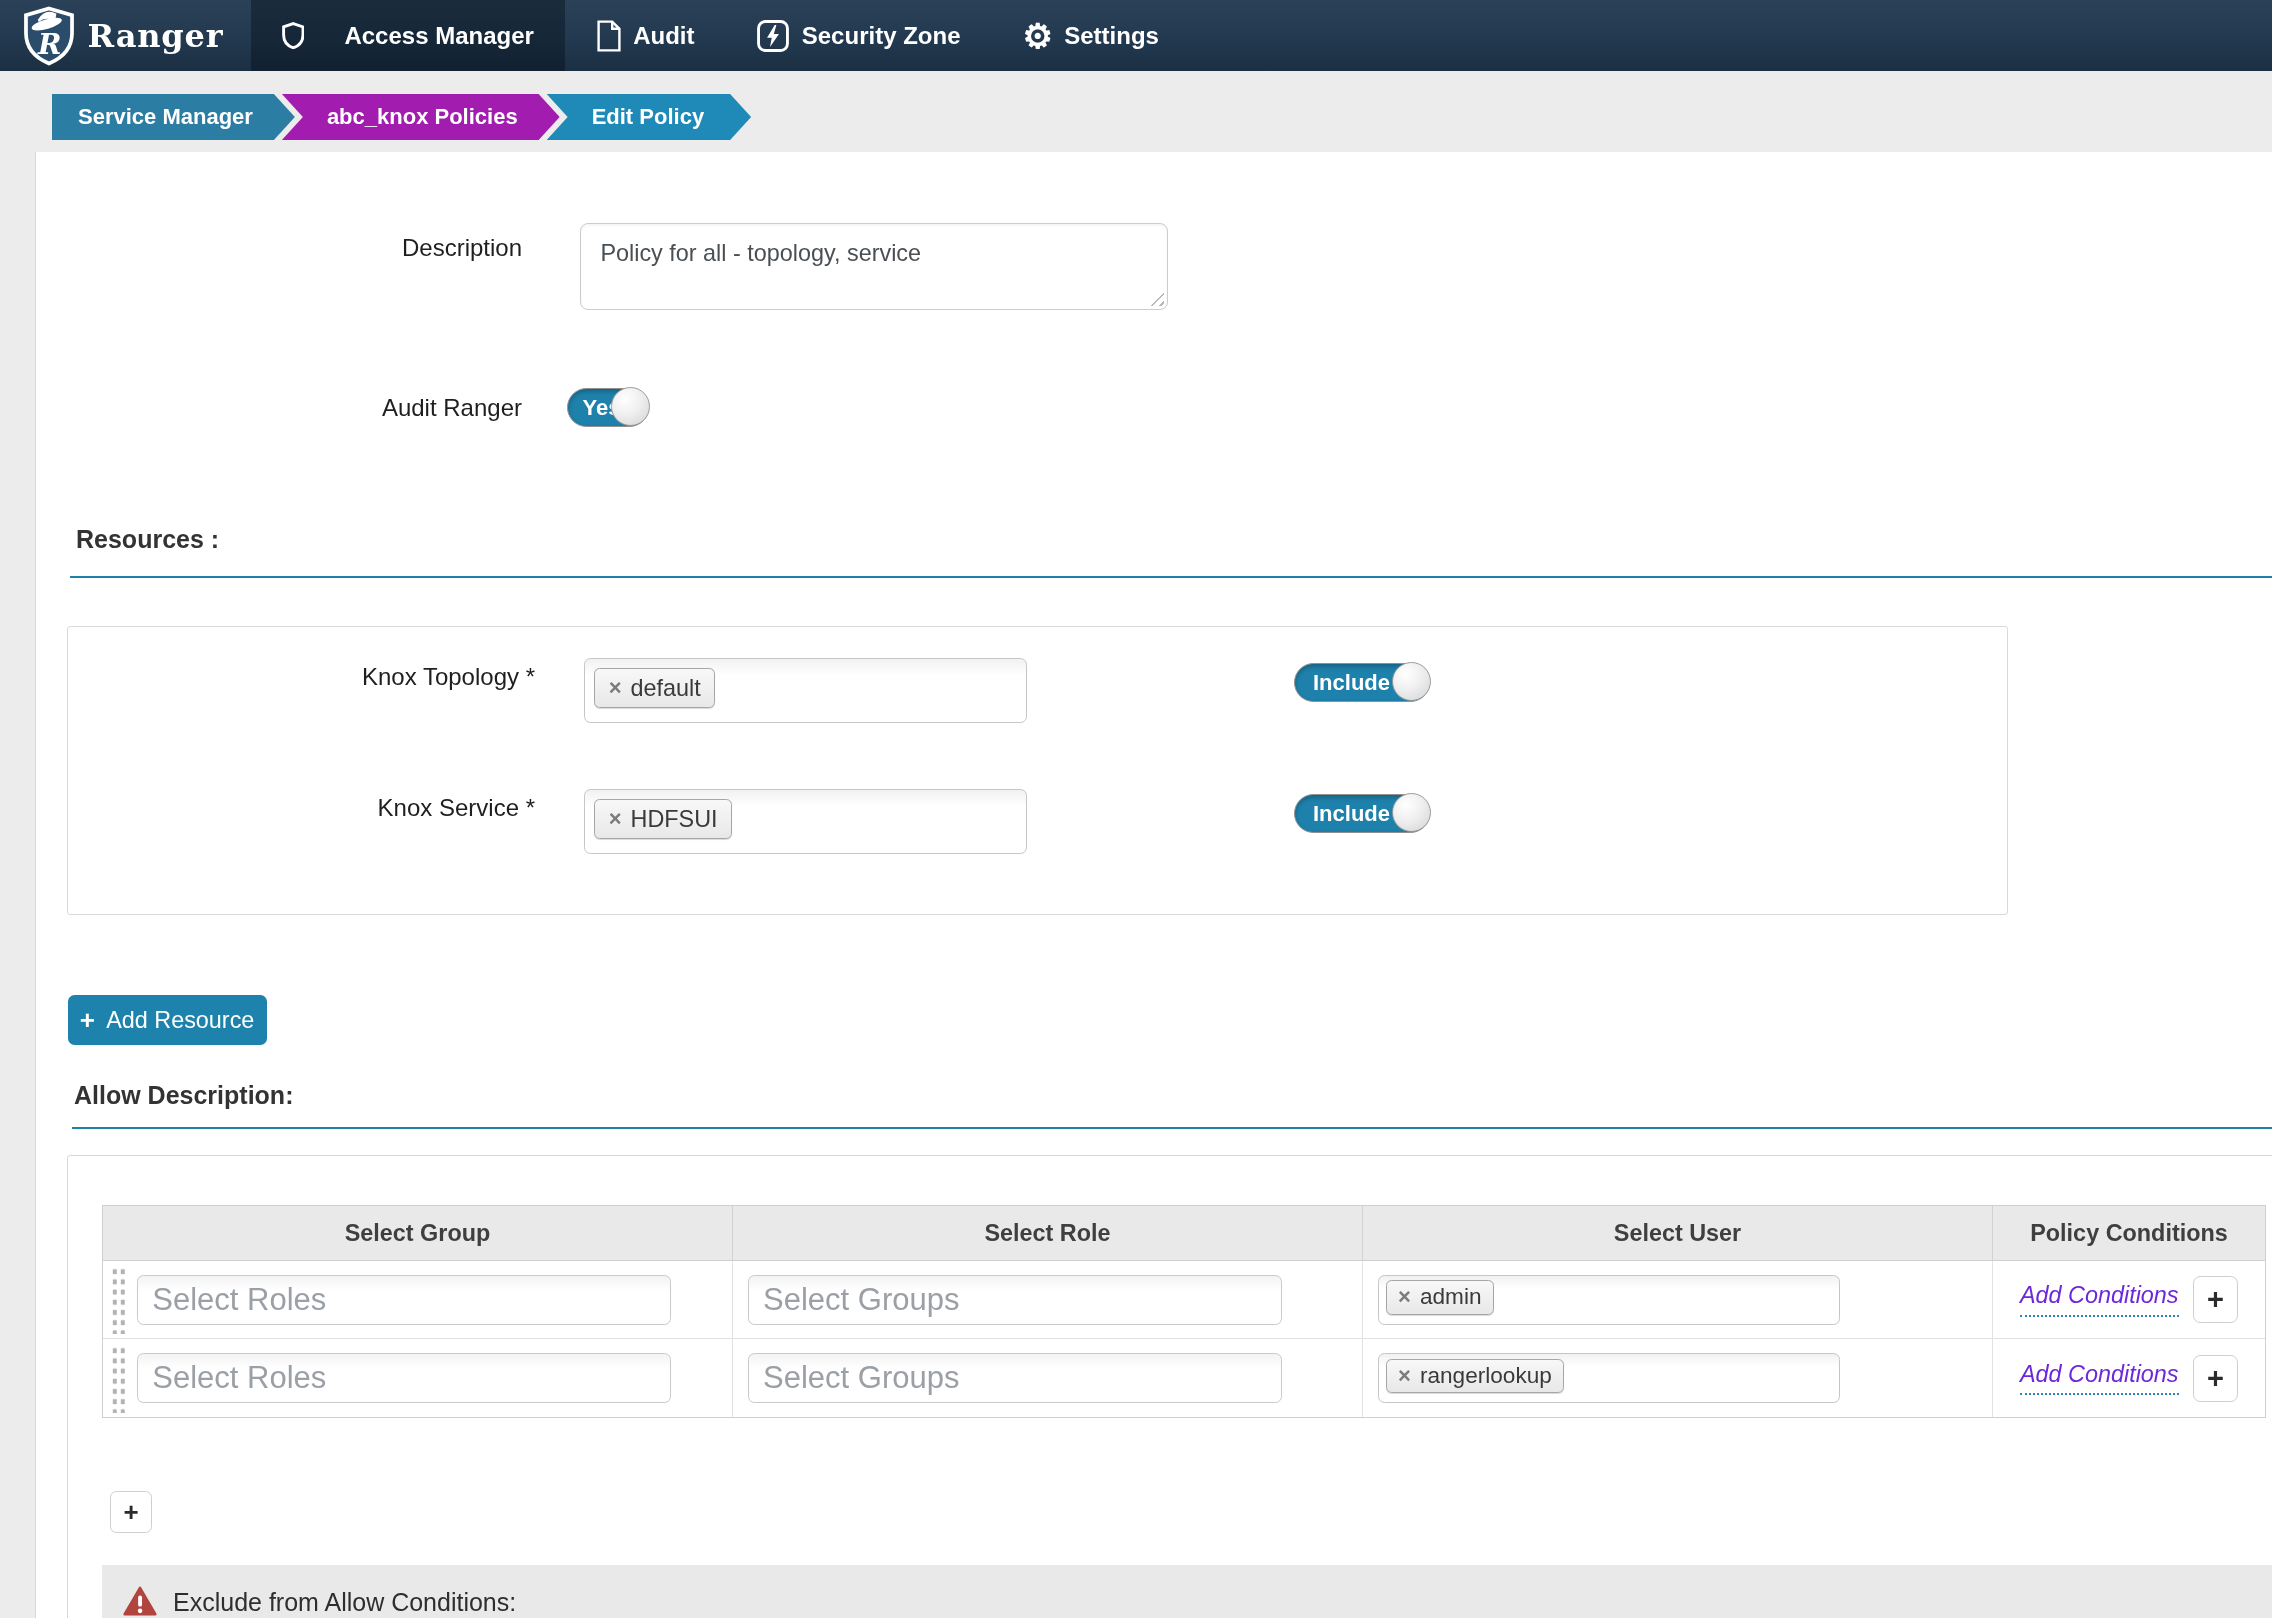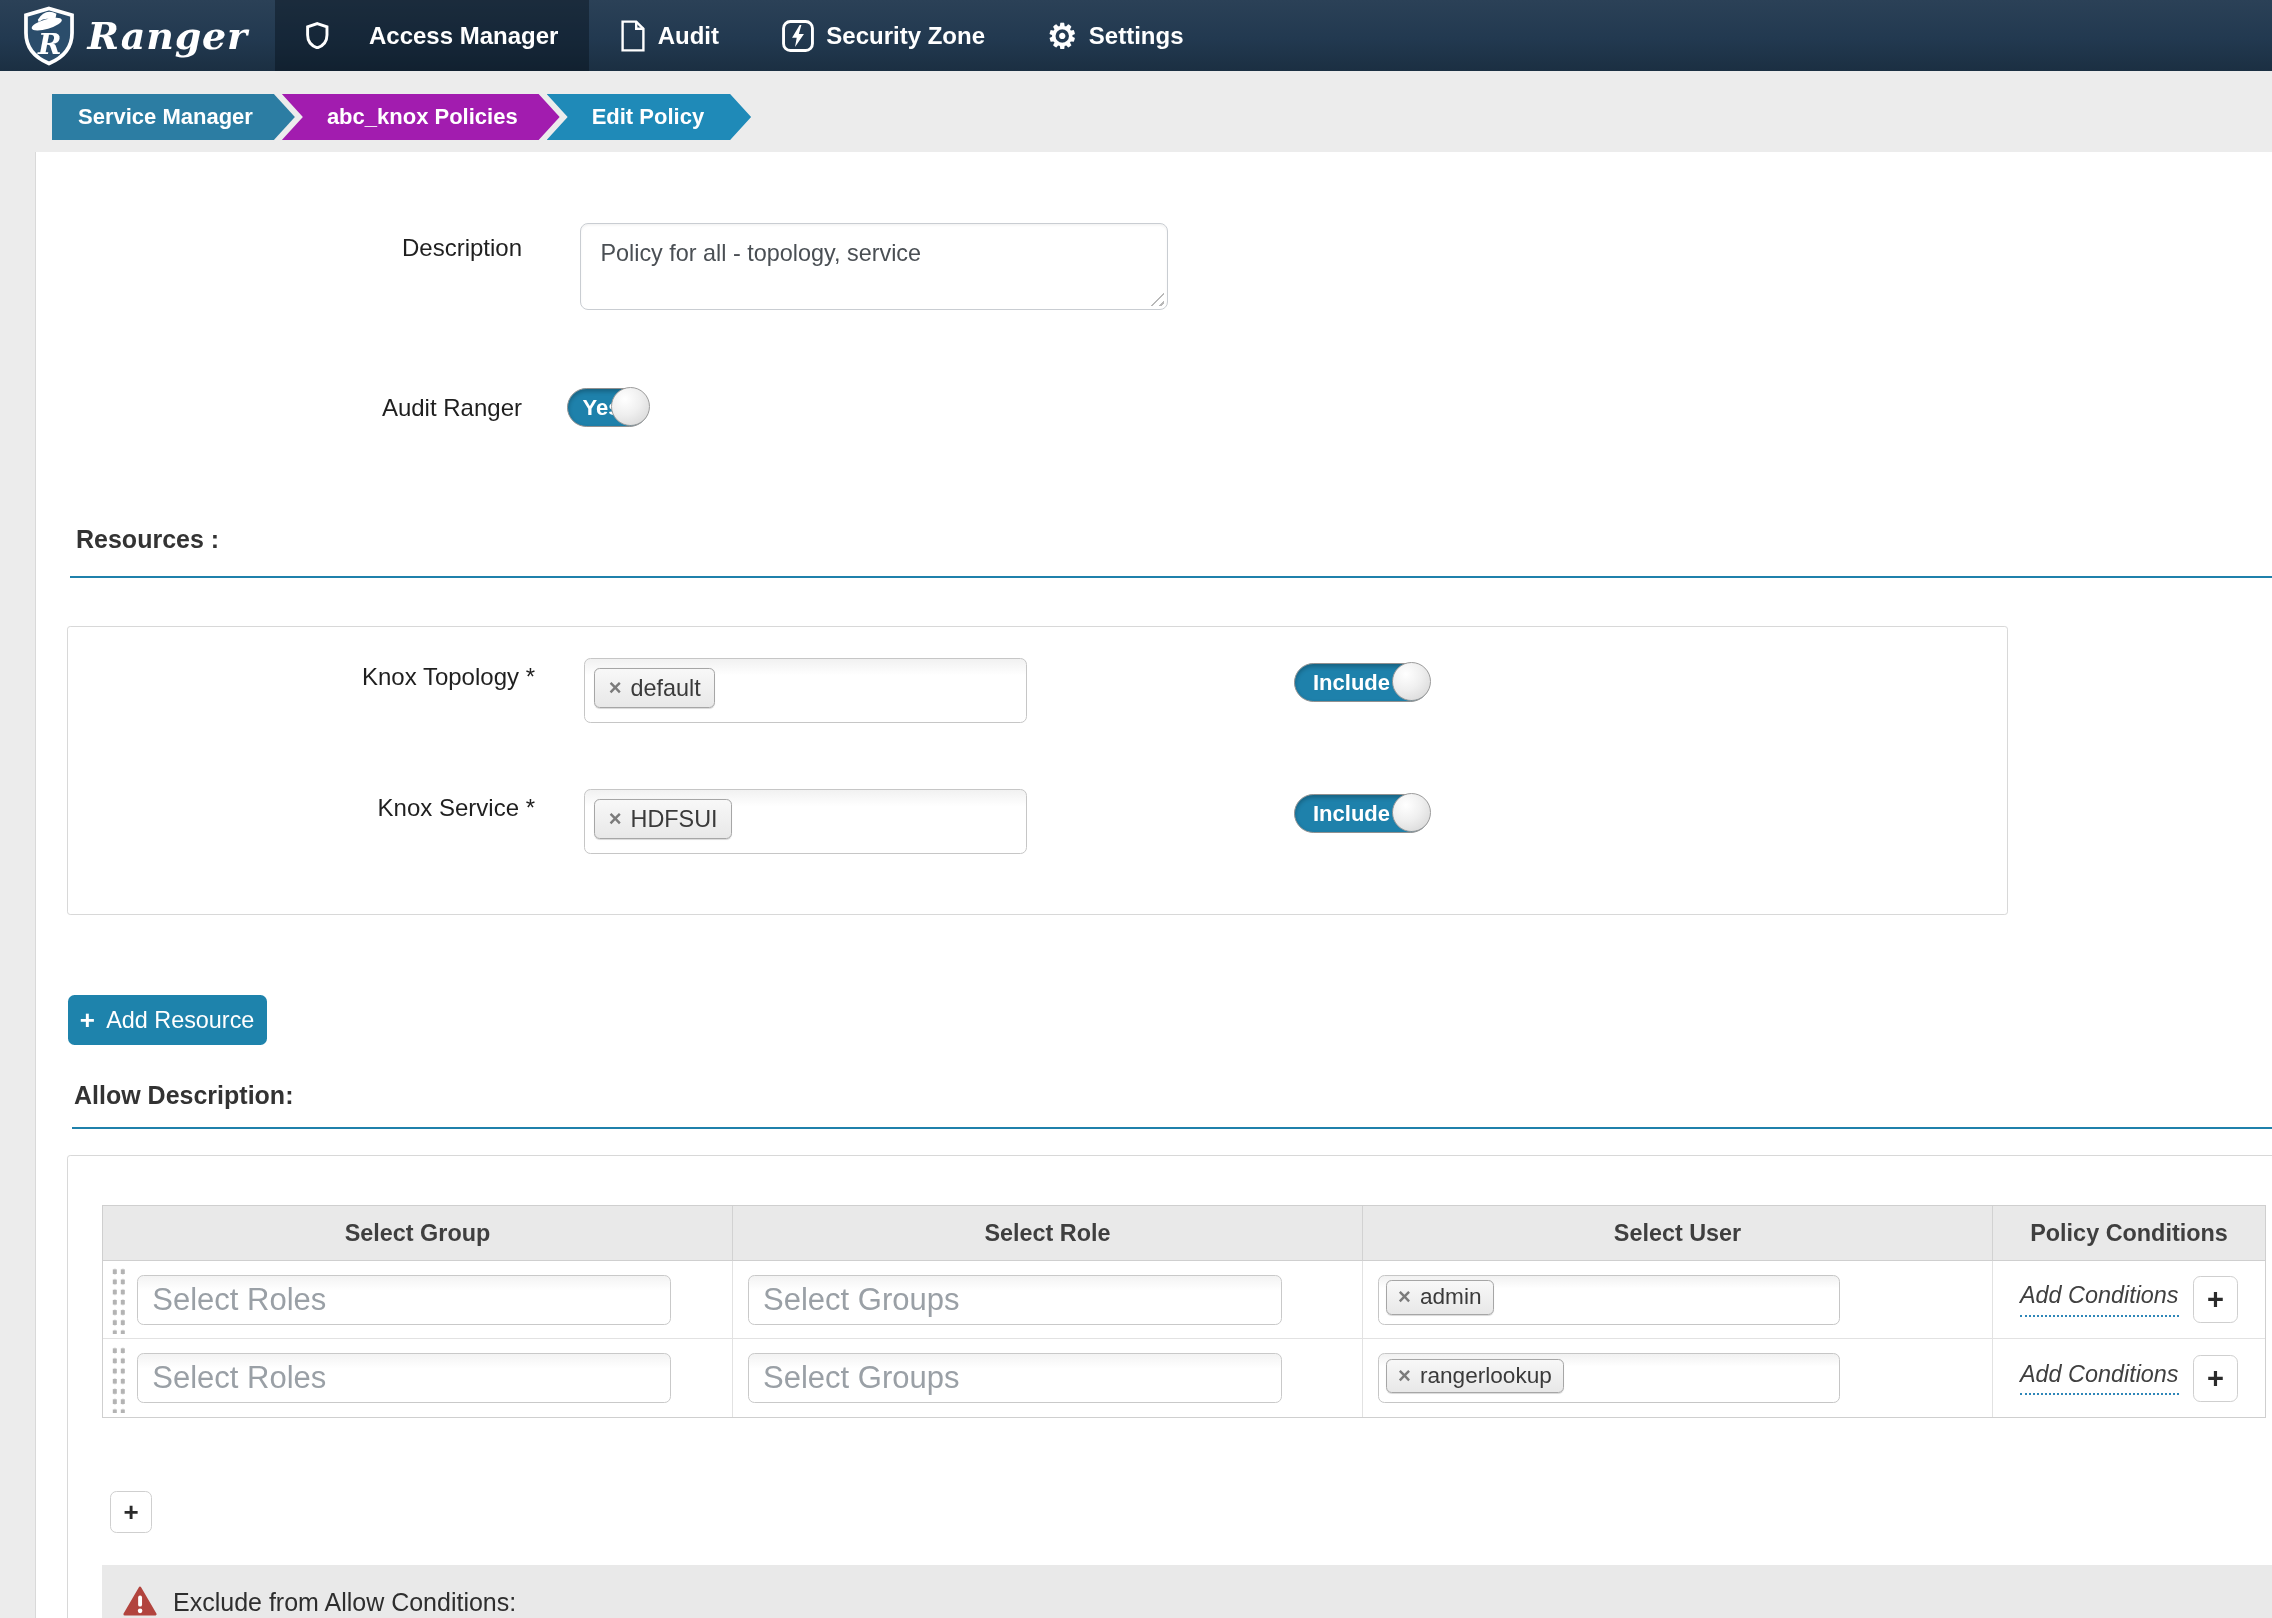--- a/index.html
+++ b/index.html
@@ -5,21 +5,21 @@
   * { box-sizing: border-box; margin: 0; padding: 0; }
   html,body { background:#ececec; }
   body { font-family:"Liberation Sans", sans-serif; }
   .screen { position:relative; width:2273px; height:1618px; background:#ececec; overflow:hidden; }
 
   
   .navbar { position:absolute; left:0; top:0; width:100%; height:71px;
     background:linear-gradient(180deg,#2b4157 0%, #223950 55%, #1b2f42 100%);
     display:flex; align-items:stretch; }
   .brand { display:flex; align-items:center; gap:13px; padding:0 27.5px 0 22.6px; }
-  .brand-text { color:#fff; font-family:"DejaVu Serif", serif; font-style:italic; font-weight:700; font-size:38px; letter-spacing:0.8px; }
+  .brand-text { color:#fff; font-family:"DejaVu Serif", serif; font-weight:700; font-size:32px; letter-spacing:0.8px; }
   .nav-items { display:flex; align-items:stretch; }
   .nav-item { display:flex; align-items:center; gap:11.3px; padding:0 31px; color:#fff; font-weight:700; font-size:24px; cursor:pointer; }
   .nav-item.active { background:rgba(5,15,25,0.42);gap:40px; }
   .gear-glyph { font-size:34px; line-height:1; }
 
   
   .breadcrumb { position:absolute; left:52px; top:94px; display:flex; }
   .crumb { height:46px; line-height:46px; color:#fff; font-size:22px; font-weight:600; }
   .crumb.c1 { background:#2c7da3; padding:0 42px 12px 26px;
     clip-path:polygon(0 0, calc(100% - 21px) 0, 100% 50%, calc(100% - 21px) 100%, 0 100%); }
@@ -103,21 +103,21 @@
   .drag-handle { width:16px; height:69px; margin:0 11.3px 0 6.5px; flex:none; cursor:grab;
     background-image:radial-gradient(#b3b3b3 2.1px, transparent 2.3px);
     background-size:8px 10.2px; background-position:0.8px 1.6px; }
   .ph-input { width:534px; height:50px; border:1.6px solid #c9c9c9; border-radius:6.5px;
     background:linear-gradient(180deg,#f3f3f3 0%, #ffffff 30%);
     font-family:"Liberation Sans", sans-serif; font-size:31px; padding:0 14.5px; color:#777; outline:none; }
   .ph-input::placeholder { color:#9aa0a6; opacity:1; }
   .td .indent { margin-left:14.5px; }
   .sb-cell { position:relative; width:462px; height:50px; padding:4.8px 7.3px; margin-left:14.5px; }
 
-  .cond-link { font-size:23.4px; font-style:italic; color:#404040; text-decoration:none;
+  .cond-link { font-size:23.4px; font-style:italic; color:#6d28d9; text-decoration:none;
     border-bottom:2.4px dotted #2e86b8; padding-bottom:5.7px; cursor:pointer;text-align:right; }
   .btn-plus { width:45px; height:47px; background:#fff; border:1.6px solid #cfcfcf; border-radius:7.3px;
     font-size:29px; font-weight:700; color:#2b2b2b; display:flex; align-items:center; justify-content:center;
     cursor:pointer; font-family:"Liberation Sans", sans-serif; }
   .btn-add-row { position:absolute; left:42px; top:335px; width:42px; height:42px; background:#fff;
     border:1.6px solid #cfcfcf; border-radius:6.5px; font-size:26px; font-weight:700; color:#2b2b2b;
     display:flex; align-items:center; justify-content:center; cursor:pointer; font-family:"Liberation Sans", sans-serif; }
 
   .exclude-bar { position:absolute; left:34px; top:409px; right:0; height:226px; background:#e9e9e9;
     display:flex; align-items:flex-start; padding:21px 0 0 21px; gap:16px; }

